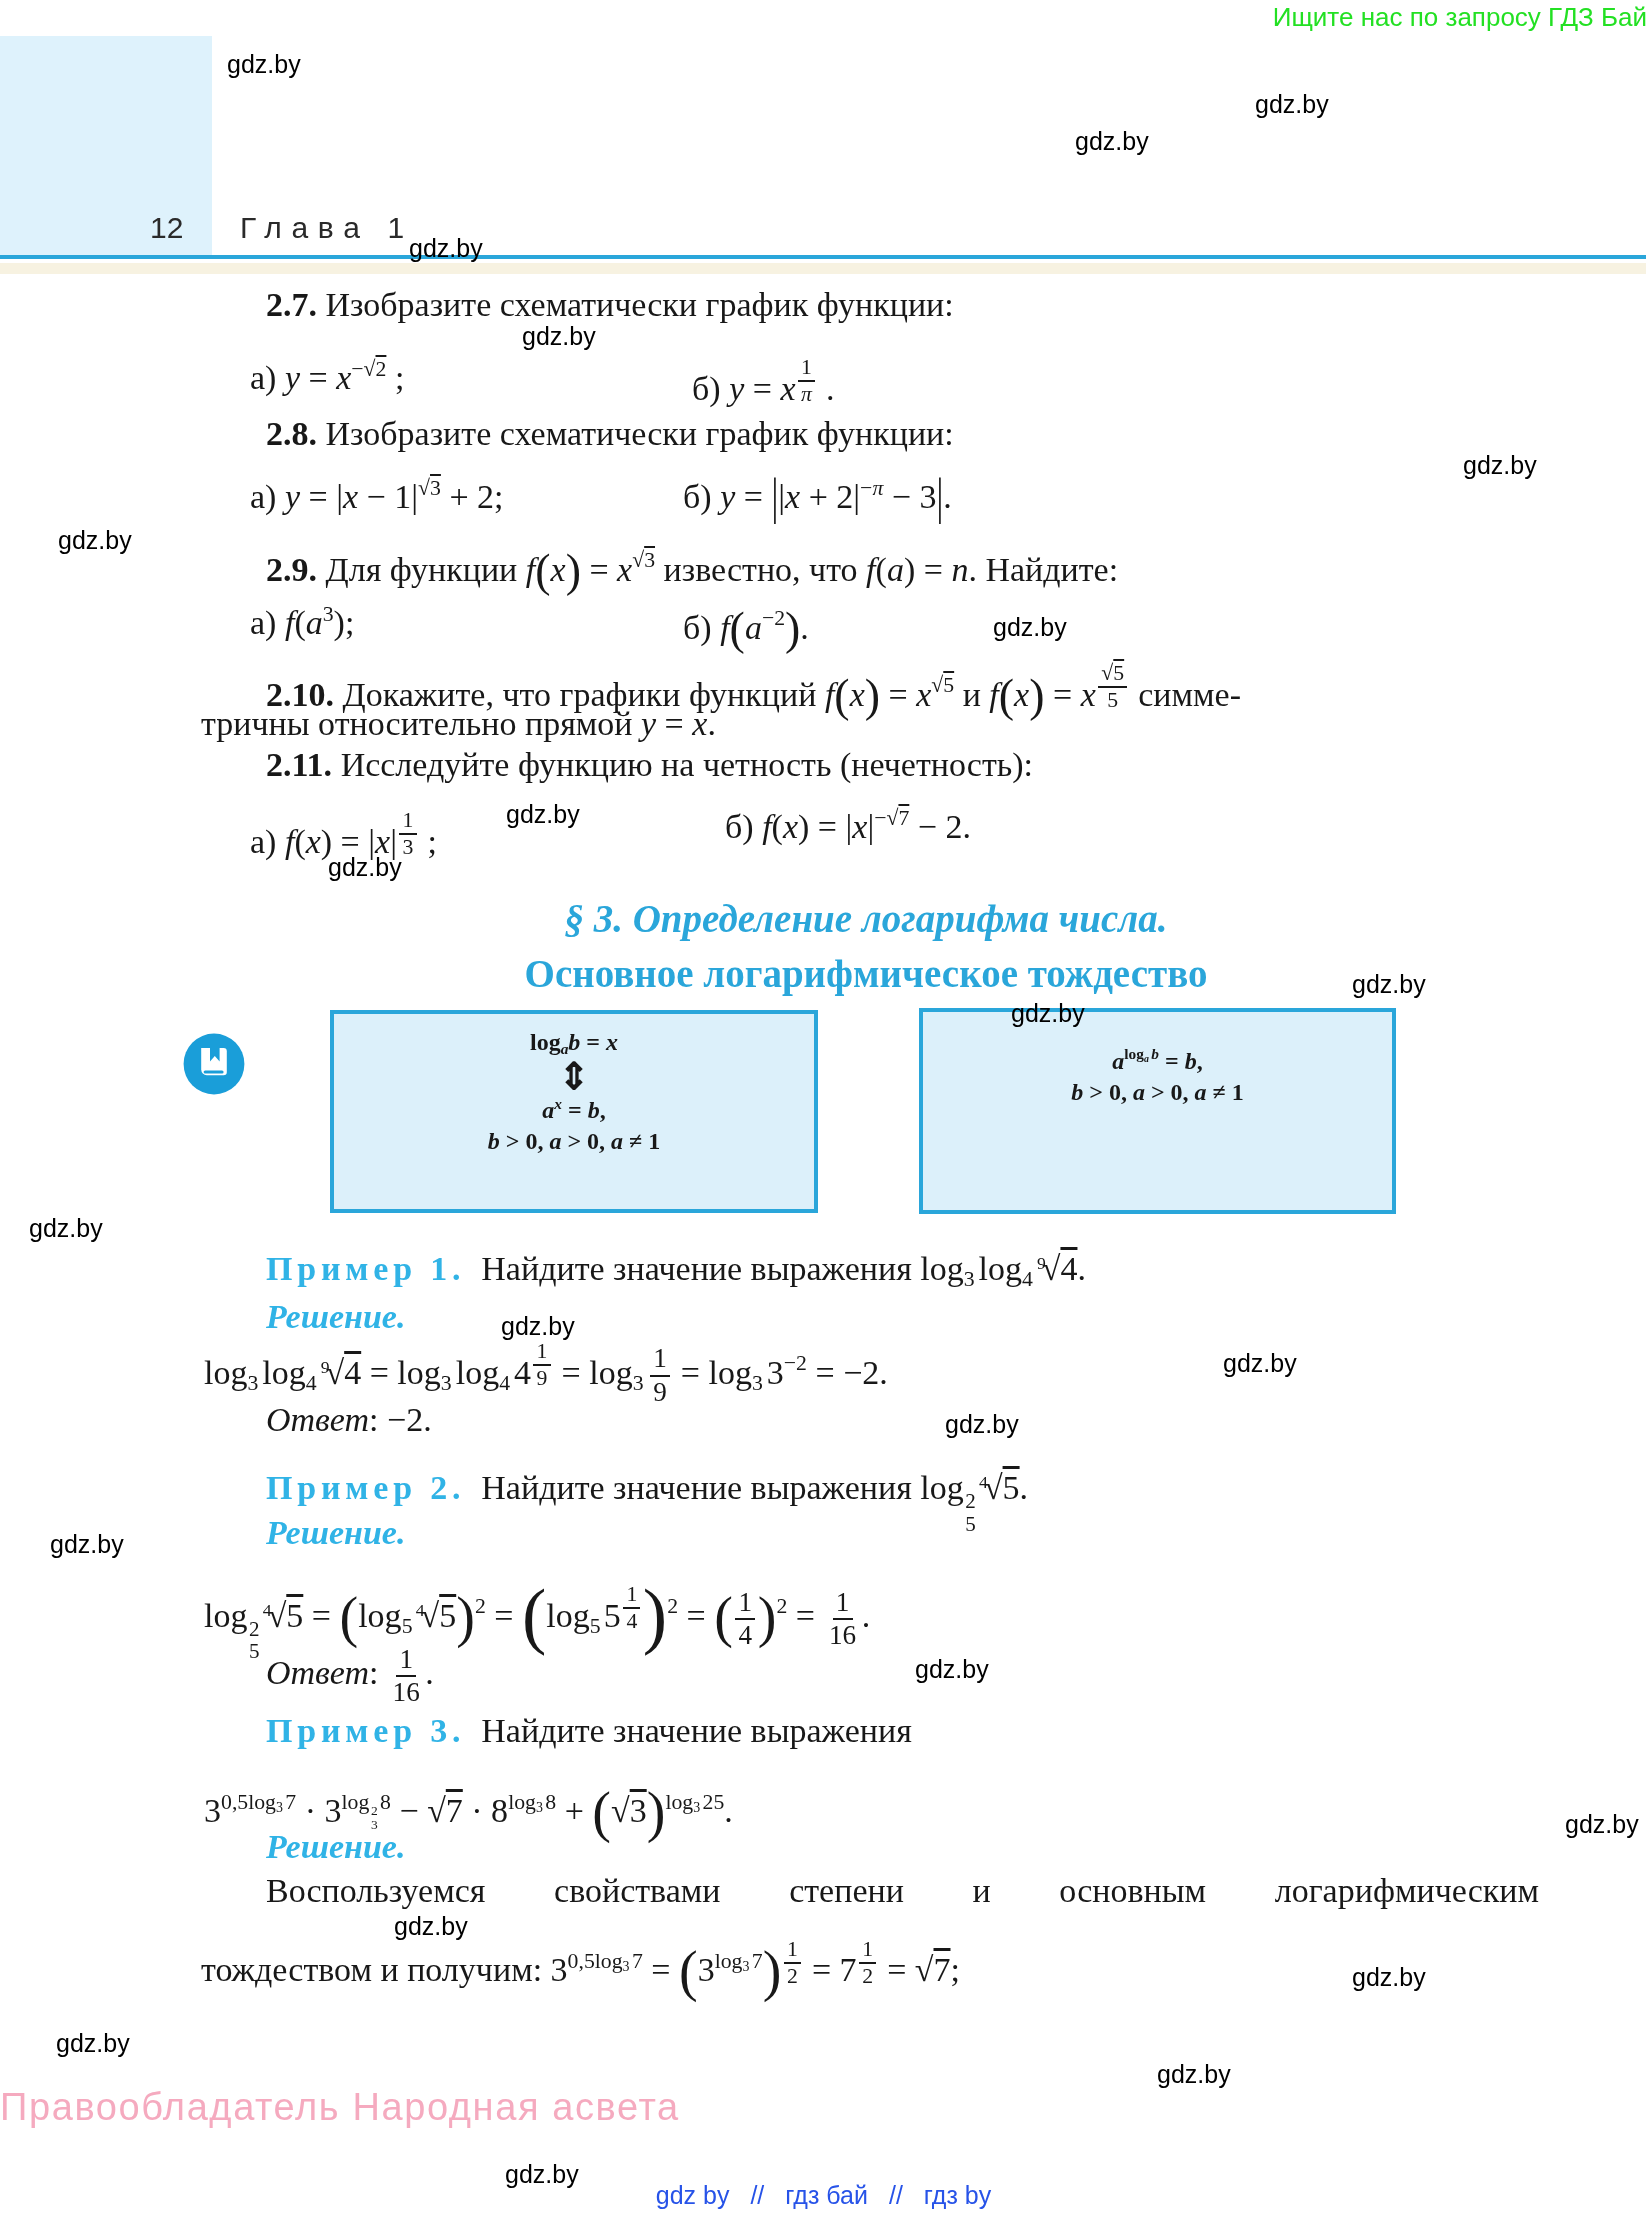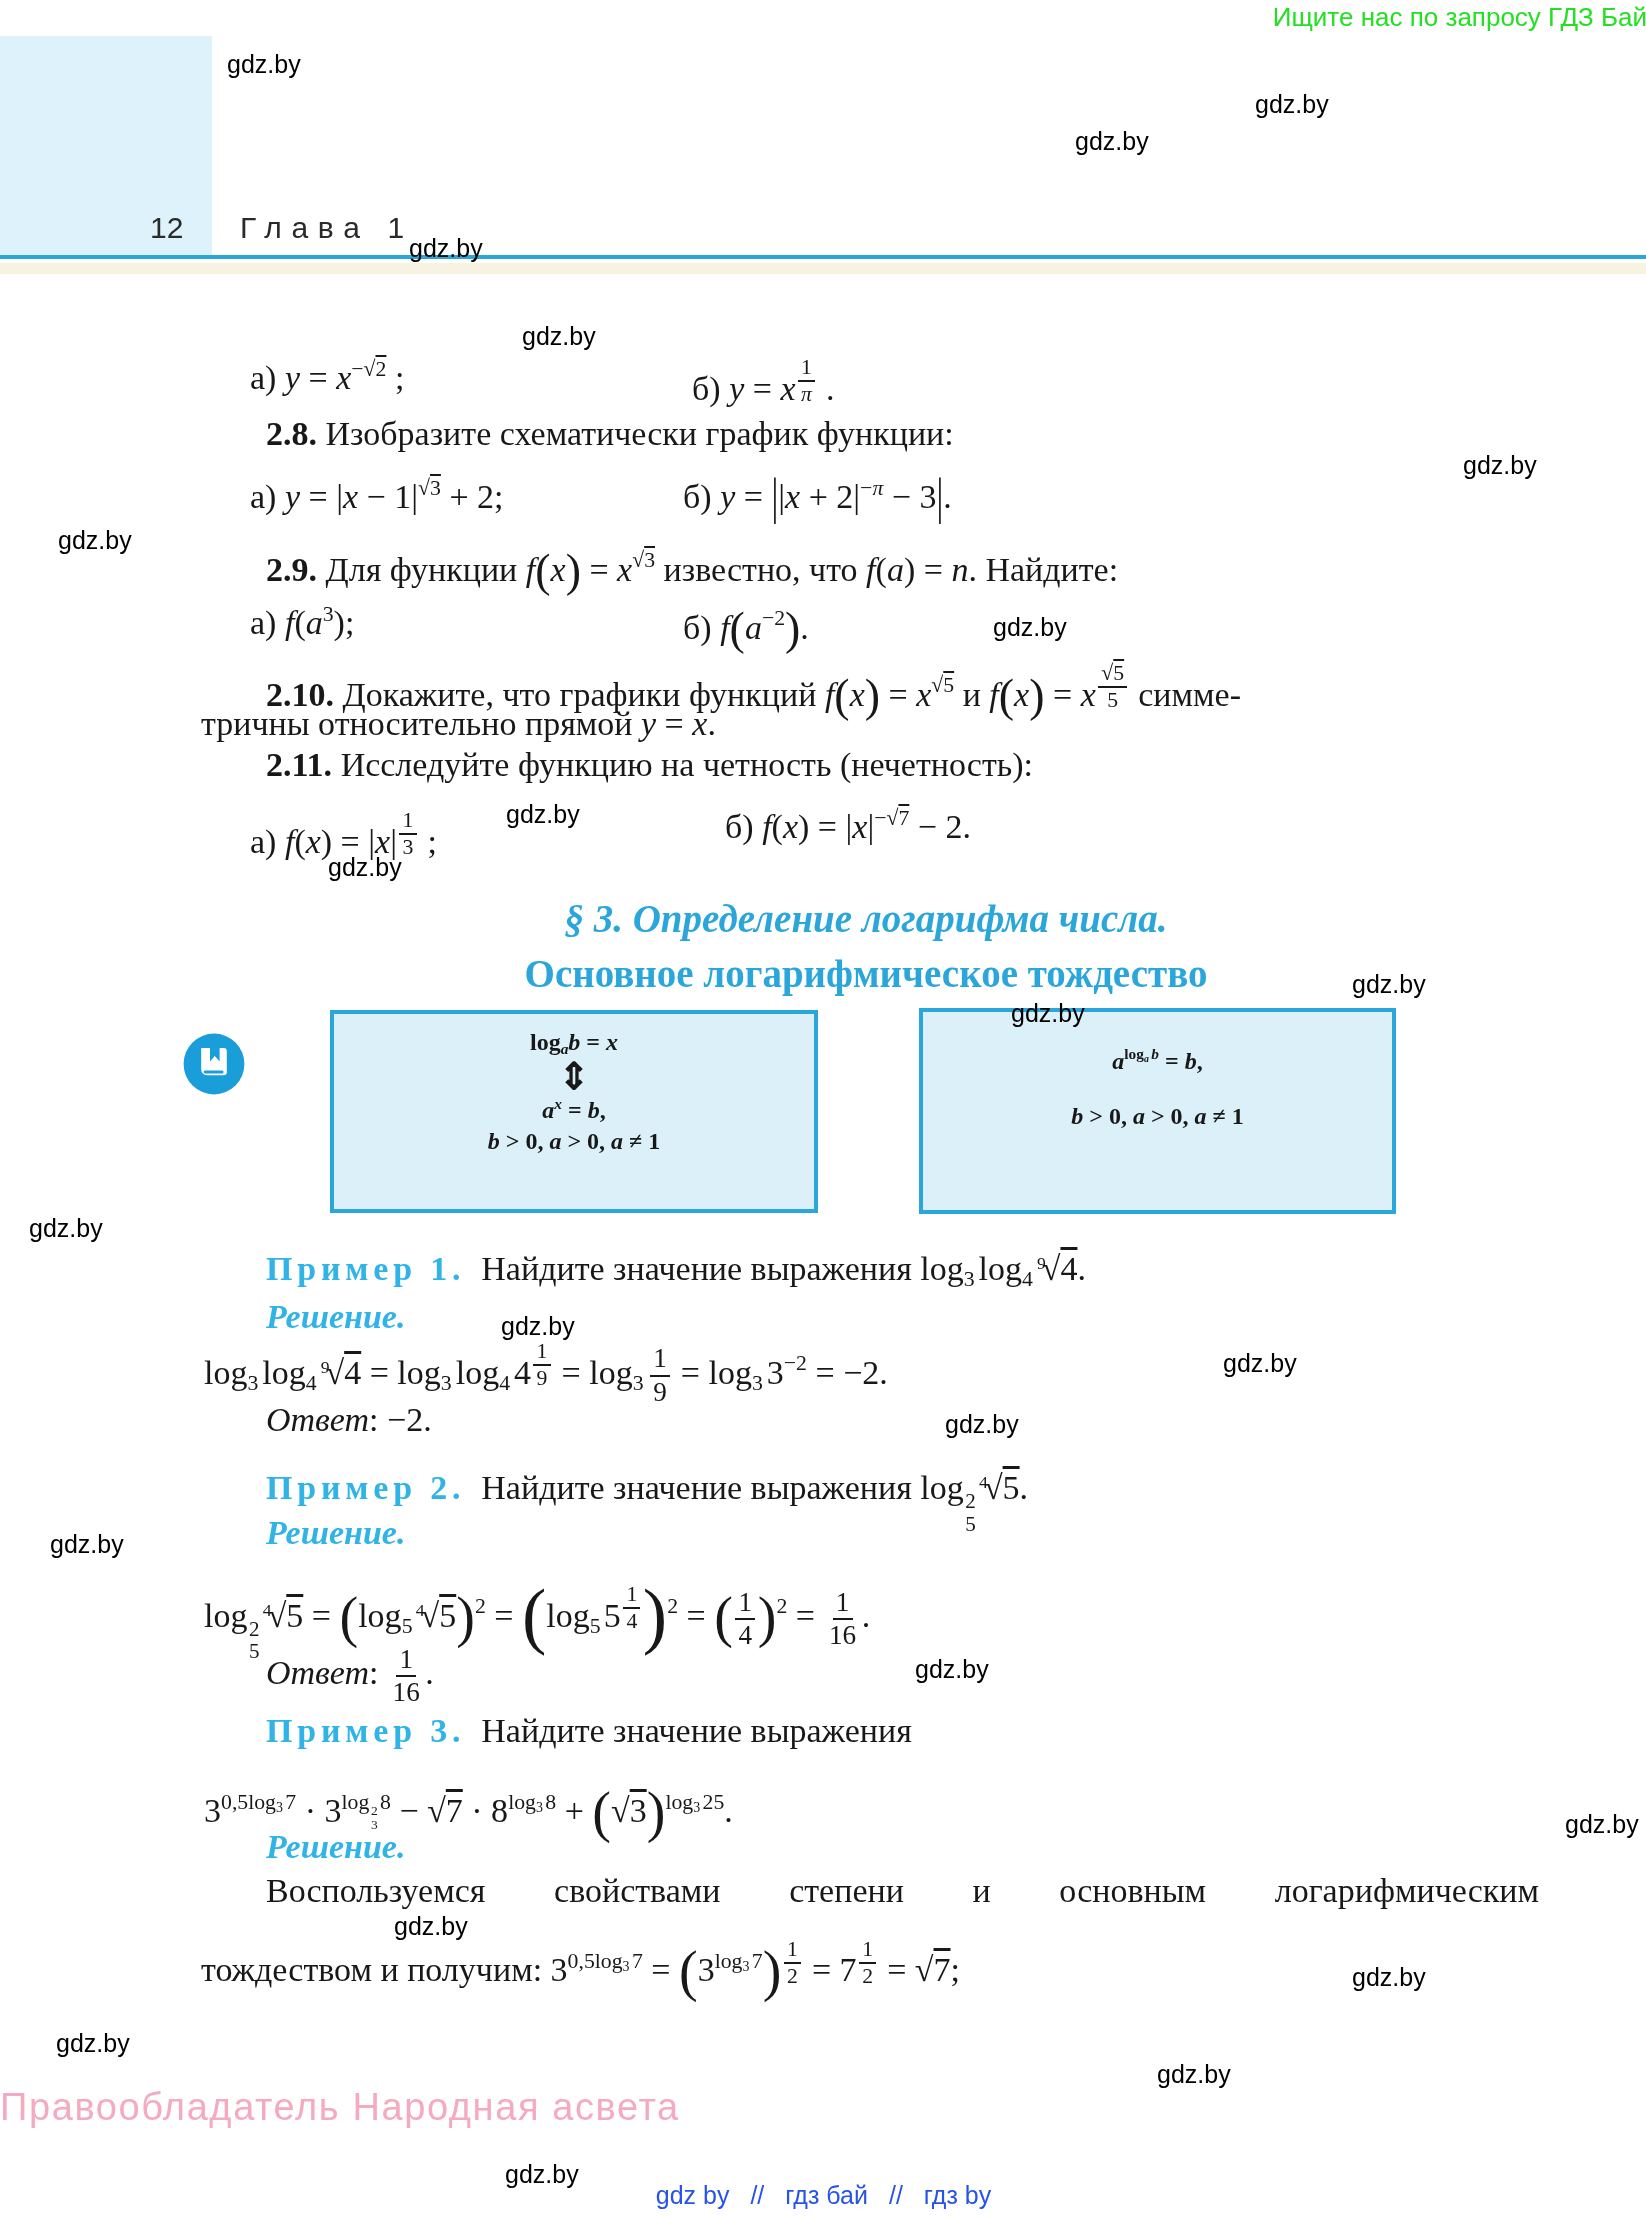--- a/index.html
+++ b/index.html
@@ -20,21 +20,21 @@
   .line{position:absolute;font-size:34px;line-height:1.25;white-space:nowrap;color:#181818;}
   .just{white-space:normal;text-align:justify;text-align-last:justify;width:1273px;}
 
   .stitle{position:absolute;left:201px;width:1330px;text-align:center;font-size:39px;
           font-weight:bold;color:#2aa6da;white-space:nowrap;}
 
   .fbox{position:absolute;background:#dcf0fa;border:4px solid #2aa6da;box-sizing:border-box;
         display:flex;flex-direction:column;align-items:center;}
   .fbox .bline{font-size:24px;font-weight:bold;line-height:1.3;white-space:nowrap;}
   #box1{left:330px;top:1010px;width:488px;height:203px;padding-top:13px;}
-  #box2{left:919px;top:1008px;width:477px;height:206px;padding-top:34px;row-gap:24px;}
+  #box2{left:919px;top:1008px;width:477px;height:206px;padding-top:34px;}
   .uparrow{font-size:37px;line-height:1.0;font-weight:bold;}
 
   .exlabel{color:#30b3e6;font-weight:bold;letter-spacing:4.8px;margin-right:16px;}
   .sol{color:#30b3e6;font-weight:bold;font-style:italic;}
 
   .bookicon{position:absolute;left:182px;top:1032px;width:64px;height:64px;}
 
   .wm{position:absolute;font-family:"Liberation Sans",sans-serif;font-size:25px;color:#000000;}
 
   .pink{position:absolute;left:0;top:2086px;width:100%;
@@ -69,20 +69,21 @@
 <div id="page">
 
   <div class="banner">Ищите нас по запросу ГДЗ Бай</div>
 
   <div class="bluerect"></div>
   <div class="pagenum">12</div>
   <div class="chapter">Глава 1</div>
   <div class="blueline"></div>
   <div class="creamstrip"></div>
 
+  <div class="line" style="left:266px;top:284px;"><span class="mb">2.7.</span> Изобразите схематически график функции:</div>
   <div class="line" style="left:250px;top:357px;">а) <span class="mi">y</span> = <span class="mi">x</span><span class="msup">−<span class="msqrt"><span class="mrad">√</span><span class="mbar">2</span></span></span> ;</div>
   <div class="line" style="left:692px;top:355px;">б) <span class="mi">y</span> = <span class="mi">x</span><span class="msup"><span class="mfrac">
           <span class="mnum">1</span>
           <span><span class="mi">π</span></span>
         </span></span> .</div>
 
   <div class="line" style="left:266px;top:413px;"><span class="mb">2.8.</span> Изобразите схематически график функции:</div>
   <div class="line" style="left:250px;top:476px;text-align:center;">а) <span class="mi">y</span> = |<span class="mi">x</span> − 1|<span class="msup"><span class="msqrt"><span class="mrad">√</span><span class="mbar">3</span></span></span> + 2;</div>
   <div class="line" style="left:683px;top:476px;">б) <span class="mi">y</span> = <span class="mtall">|</span>|<span class="mi">x</span> + 2|<span class="msup">−<span class="mi">π</span></span> − 3<span class="mtall">|</span>.</div>
 

